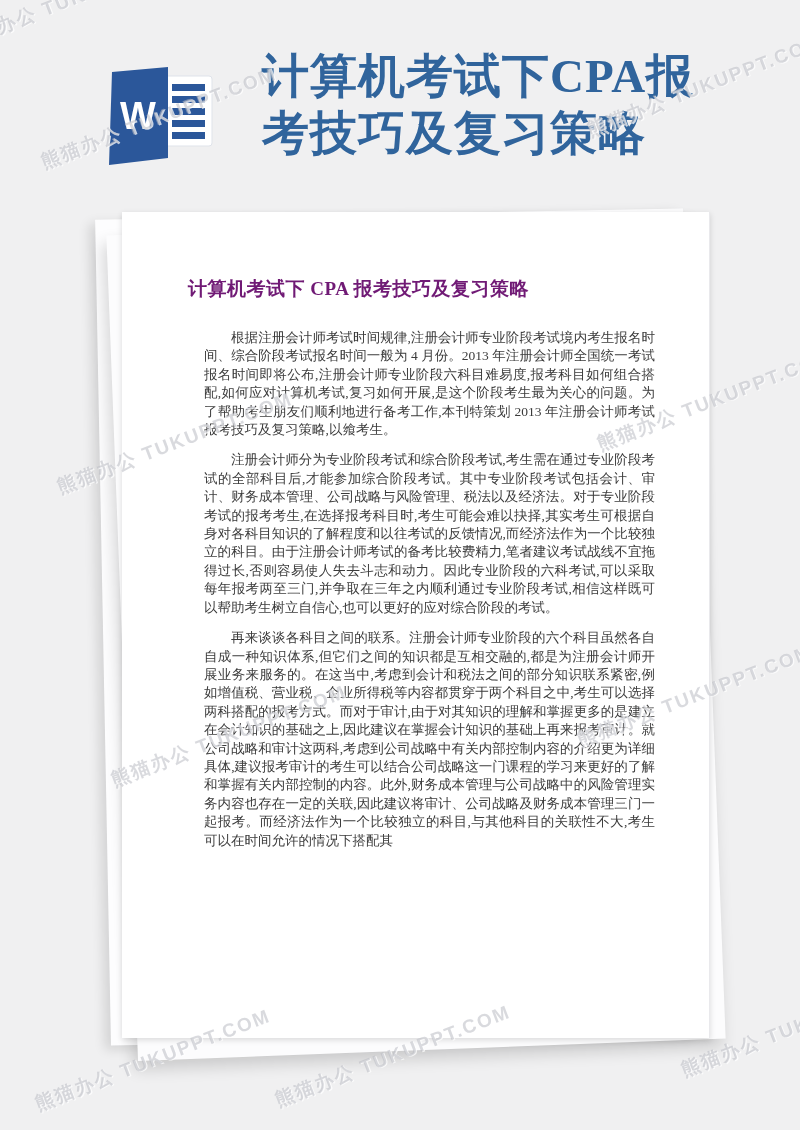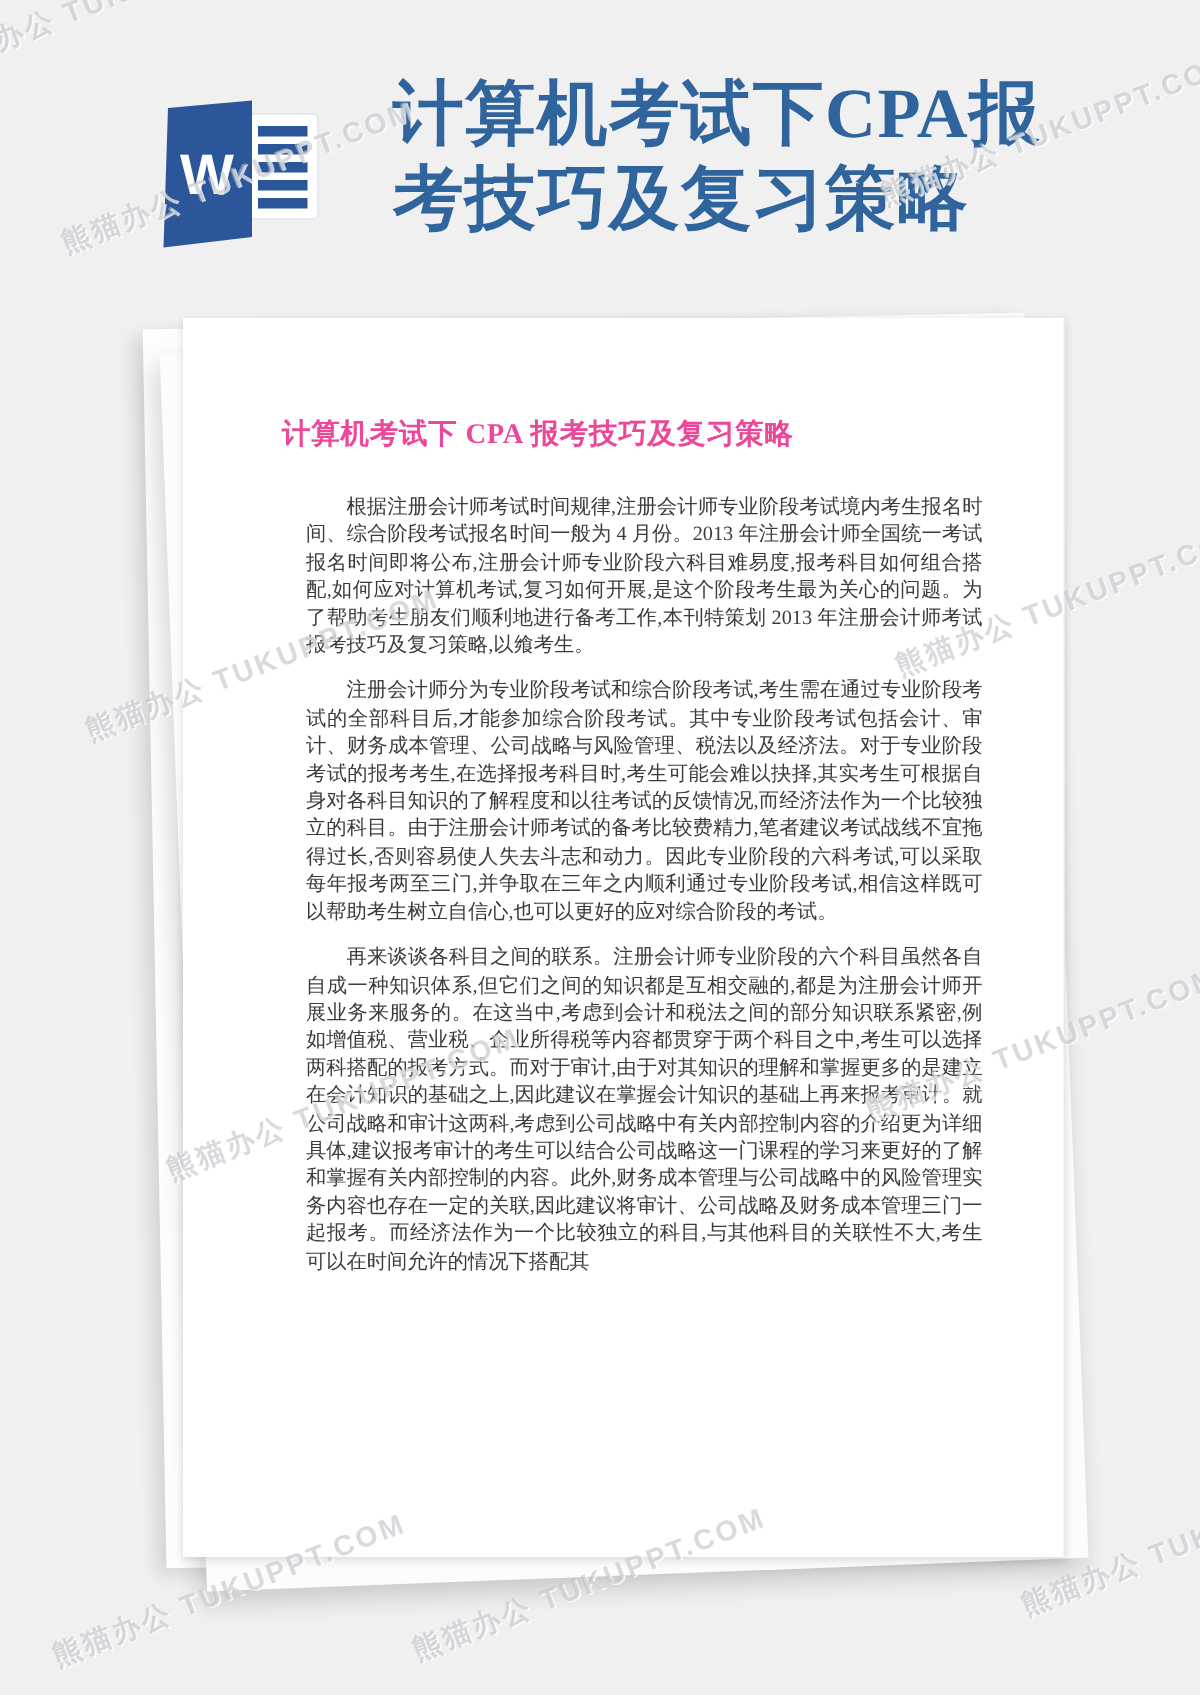--- a/index.html
+++ b/index.html
@@ -70,21 +70,21 @@
   }
 
   
   .doc-body {
     font-family: "Liberation Serif", "DejaVu Serif", serif;
     color: #3b3b3b;
   }
   .doc-title {
     font-size: 19px;
     font-weight: bold;
-    color: #ec4899;
+    color: #701a75;
     letter-spacing: 0.5px;
     margin: 0 0 27px 0;
   }
   .para {
     font-size: 13.5px;
     line-height: 18.4px;
     text-align: justify;
     text-indent: 2em;
     margin: 0 0 12px 16px;
   }

